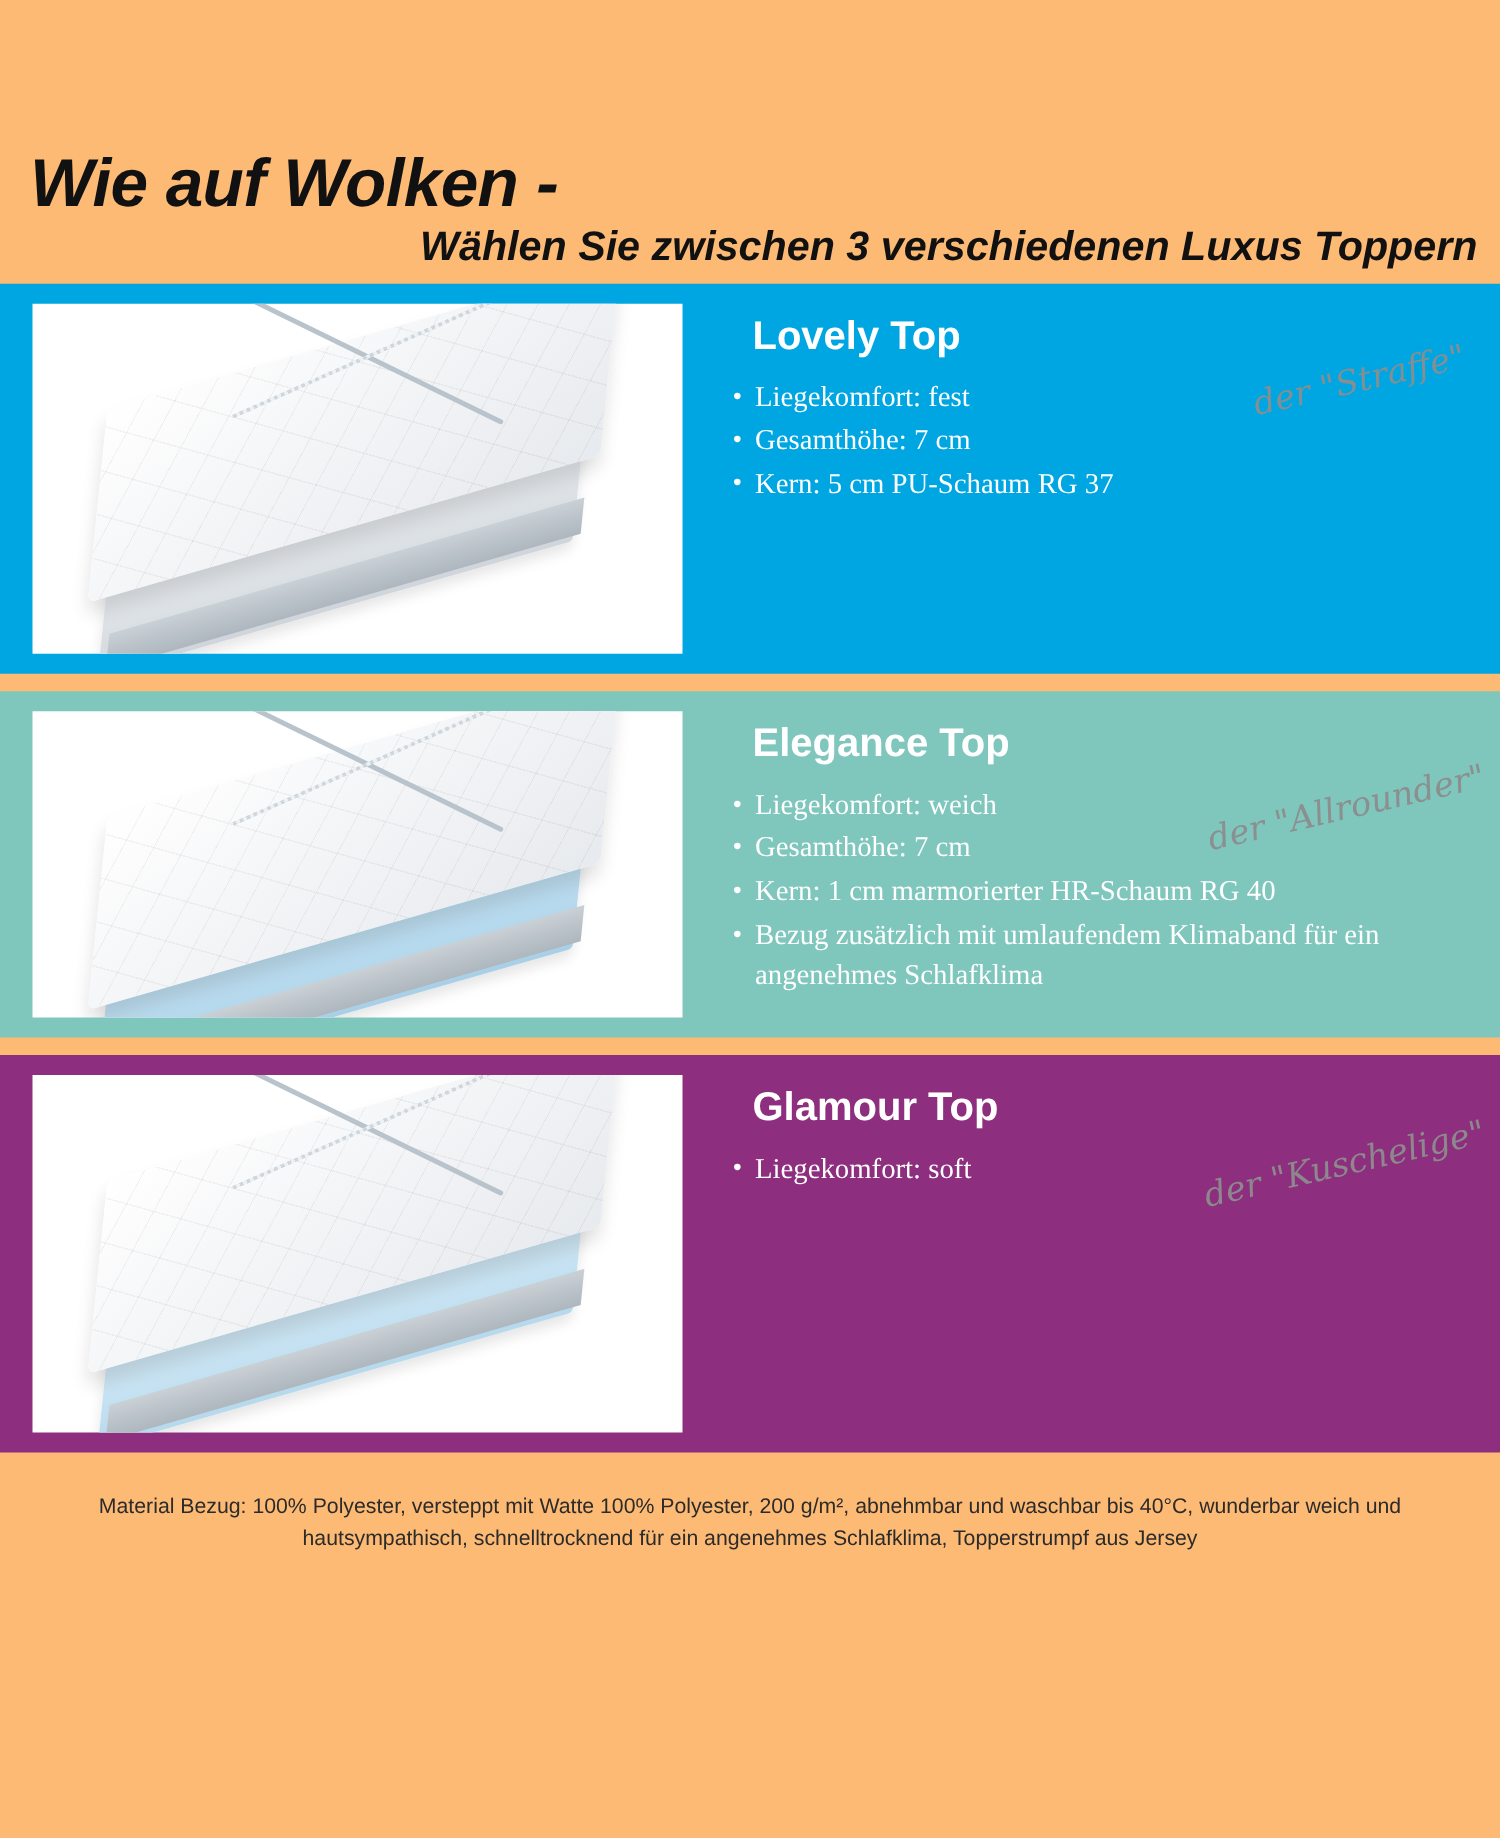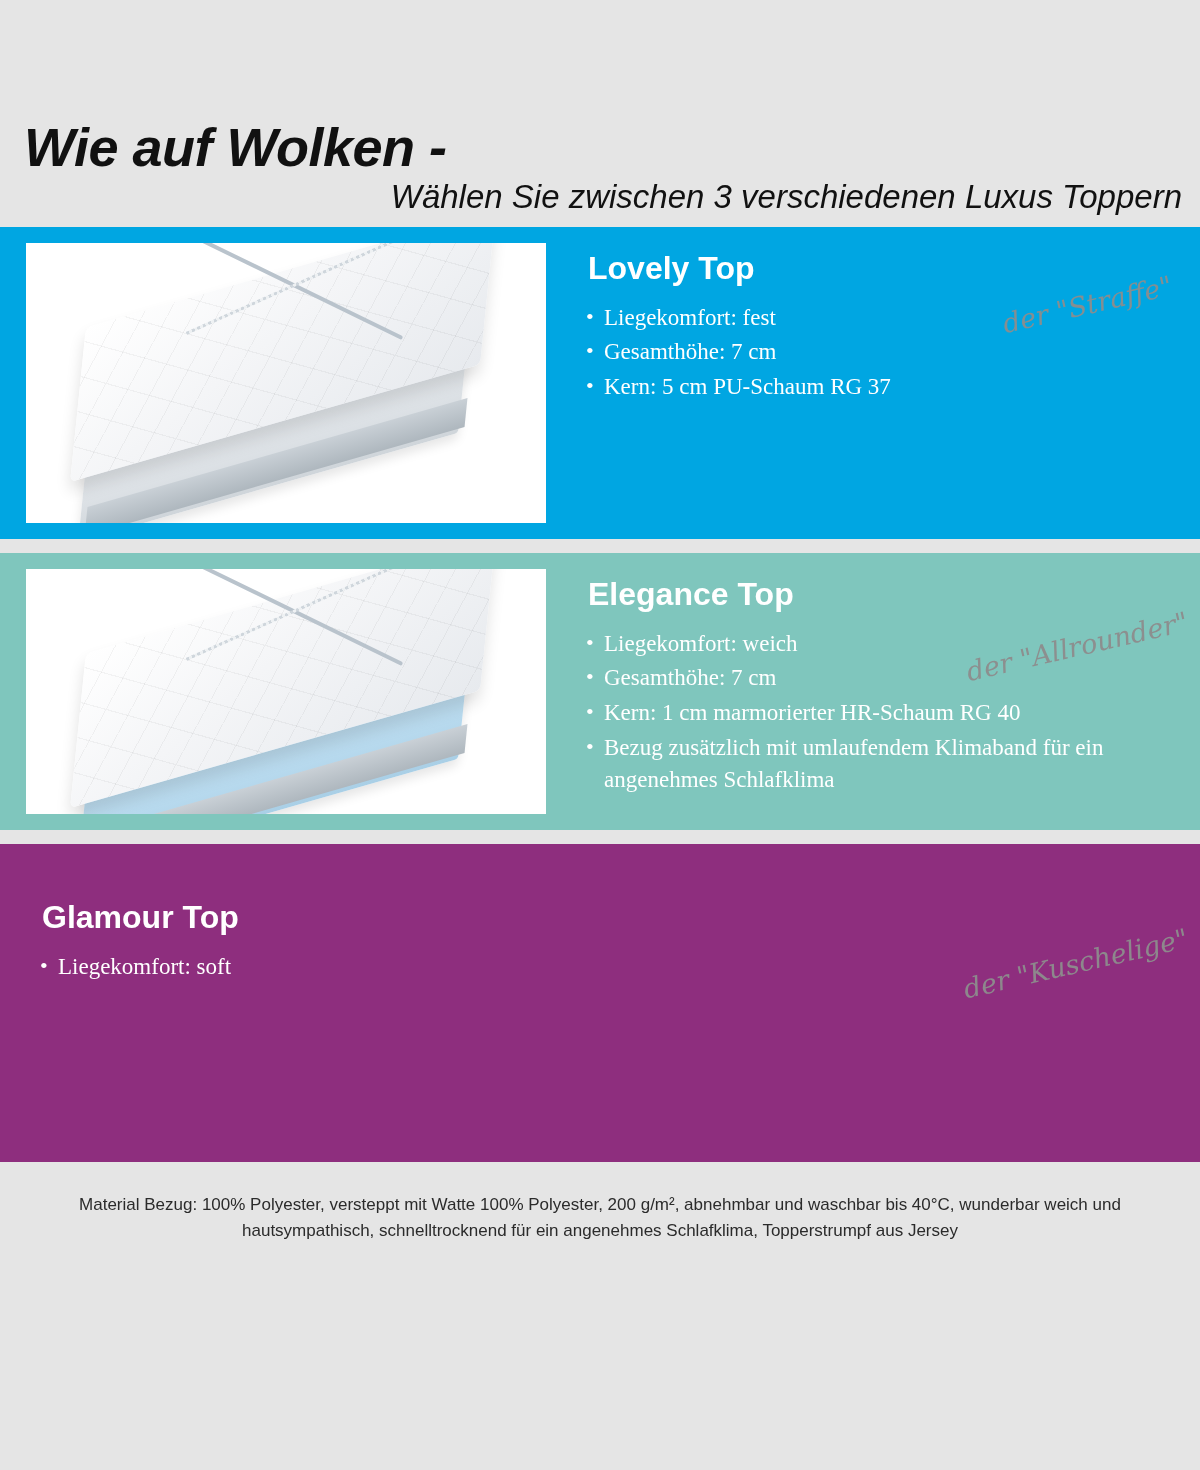--- a/index.html
+++ b/index.html
@@ -12,76 +12,76 @@
     height: 1470px;
     font-family: "Liberation Sans", sans-serif;
     overflow: hidden;
     position: relative;
   }
 
   .page {
     position: relative;
     width: 1200px;
     height: 1470px;
-    background: #e5e5e5;
+    background: #fdba74;
   }
 
   
   .header {
     padding: 120px 14px 0 14px;
   }
   .title-main {
     font-size: 54px;
     font-weight: bold;
     font-style: italic;
     color: #111111;
     letter-spacing: -0.5px;
     line-height: 1.0;
     margin: 0 0 6px 10px;
   }
   .title-sub {
     font-size: 33px;
-    font-weight: normal;
+    font-weight: bold;
     font-style: italic;
     color: #111111;
     text-align: right;
     line-height: 1.05;
     margin: 0 4px 12px 0;
   }
 
   
   .card {
     position: relative;
     display: flex;
     margin: 0 0 14px 0;
     box-sizing: border-box;
     overflow: hidden;
   }
   .card.lovely   { background: #00a6e2; height: 312px; }
   .card.elegance { background: #7fc6bd; height: 277px; }
-  .card.glamour  { background: #8e2e7e; height: 318px; flex-direction: column; }
+  .card.glamour  { background: #8e2e7e; height: 318px; }
 
   .card-img {
     position: relative;
     width: 520px;
     margin: 16px 0 16px 26px;
     background: #ffffff;
     flex: none;
     overflow: hidden;
   }
   .card-text {
     flex: 1 1 auto;
     padding: 18px 24px 0 38px;
     color: #ffffff;
     position: relative;
   }
   .card-title {
     font-size: 32px;
     font-weight: bold;
-    margin: 6px 0 16px 4px;
+    margin: 6px 0 16px 18px;
     line-height: 1.1;
   }
   .bullets {
     list-style: none;
     margin: 0;
     padding: 0;
     font-size: 23px;
     line-height: 1.42;
   }
   .bullets li {

